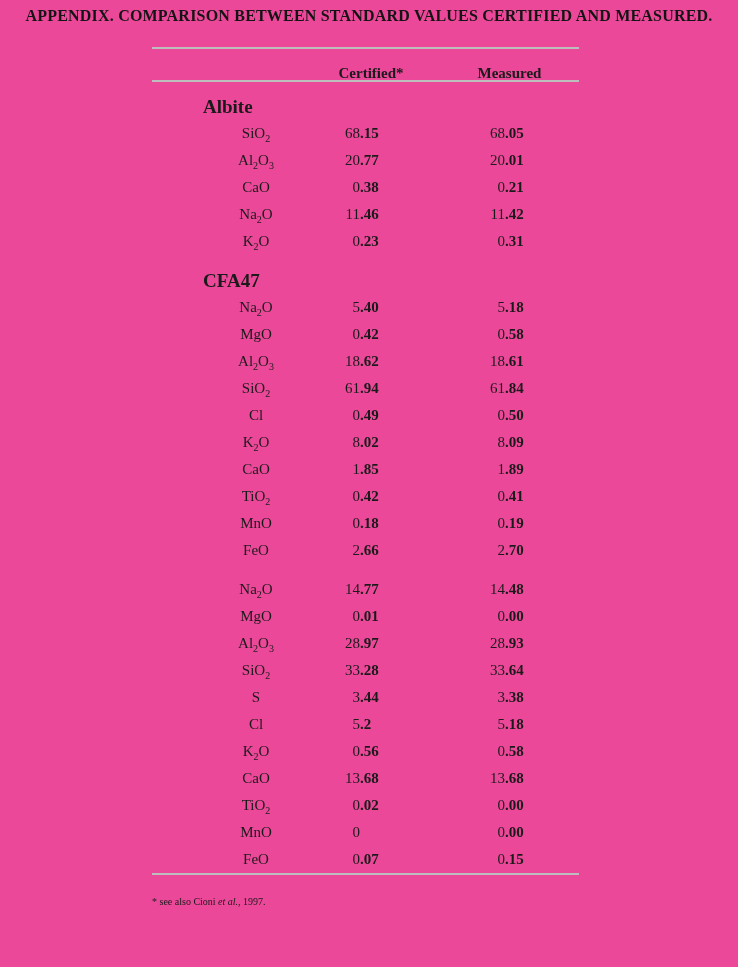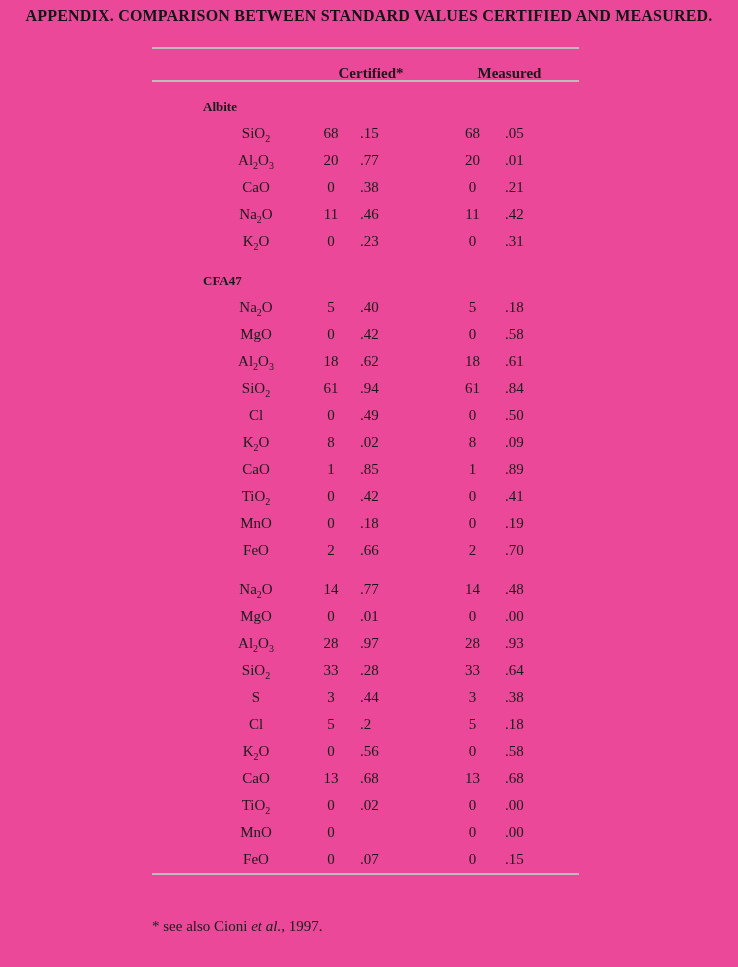--- a/index.html
+++ b/index.html
@@ -27,37 +27,37 @@
     height:31px;align-items:center;
     font-weight:700;font-size:15px;
   }
   .header-row .hnum{text-align:center;margin-top:16px;}
   .tbody{padding-top:11px;}
   .section{margin-top:12px;}
   .section:first-child{margin-top:0;}
   .section-title{
     height:27px;line-height:27px;
     padding-left:51px;
-    font-weight:700;font-size:13px;
+    font-weight:700;font-size:19px;
   }
   .row{
     display:grid;grid-template-columns:150px 138px 139px;
     height:27px;line-height:27px;
     font-size:15px;
   }
   .cell.label{padding-left:58px;text-align:center;}
   .cell.label sub{font-size:10px;line-height:1;}
   .cell.num{display:flex;}
-  .cell.num .int{text-align:center;}
+  .cell.num .int{text-align:right;}
   .cell.cert .int{width:58px;}
   .cell.meas .int{width:65px;}
-  .cell.num .frac{text-align:right;}
+  .cell.num .frac{text-align:right;font-weight:bold;}
   .footnote{
-    position:absolute;left:152px;top:918px;margin:0;
-    font-size:15px;color:#1a1a1a;
+    position:absolute;left:152px;top:896px;margin:0;
+    font-size:10px;color:#1a1a1a;
   }
   .footnote em{font-style:italic;}
 </style>
 </head>
 <body>
 
 <div class="page">
 
   <h1 class="title">APPENDIX. COMPARISON BETWEEN STANDARD VALUES CERTIFIED AND MEASURED.</h1>
 

